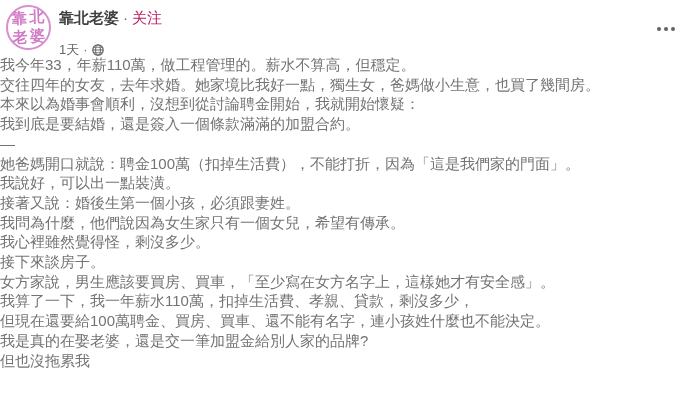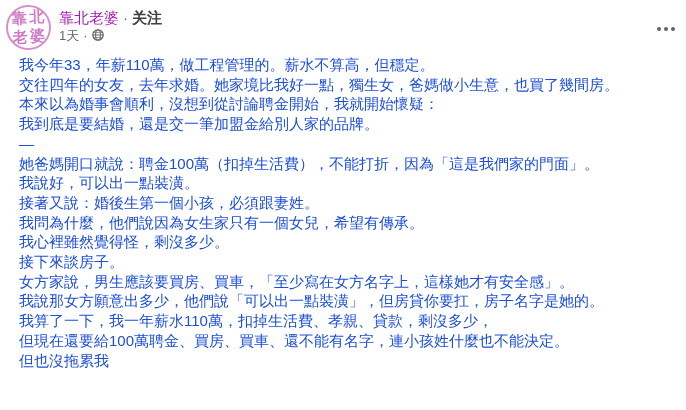--- a/index.html
+++ b/index.html
@@ -51,42 +51,42 @@
   .header-text { padding-top: 4px; }
 
   .name-row {
     font-size: 15px;
     line-height: 17px;
     color: #050505;
     display: flex;
     align-items: center;
   }
   .profile-name {
-    font-weight: 400;
-    color: #a21caf;
+    font-weight: 700;
+    color: #404040;
     cursor: pointer;
   }
   .name-sep {
     color: #65676b;
     font-weight: 400;
     margin: 0 4px;
   }
   .follow-link {
-    color: #404040;
-    font-weight: 700;
+    color: #be185d;
+    font-weight: 400;
     cursor: pointer;
   }
 
   .meta-row {
-    margin-top: 3px;
+    margin-top: 17px;
     font-size: 13px;
     line-height: 14px;
     color: #65676b;
     display: flex;
-    align-items: flex-start;
+    align-items: center;
     gap: 4px;
   }
   .meta-sep { color: #65676b; }
   .globe-icon { display: inline-block; width: 12px; height: 12px; }
 
   
   .more-button {
     position: absolute;
     top: 18px;
     right: 4px;
@@ -103,25 +103,25 @@
     width: 4px;
     height: 4px;
     border-radius: 50%;
     background: #5f6368;
   }
 
   
   .post-body {
     position: absolute;
     top: 55px;
-    left: 19px;
+    left: 0;
     right: 2px;
     font-size: 15px;
     line-height: 19.7px;
-    color: #1d4ed8;
+    color: #737373;
   }
   .post-line { white-space: nowrap; }
 </style>
 </head>
 <body>
 
 <div class="post-card">
 
   <div class="header">
     <div class="avatar">
@@ -155,28 +155,28 @@
   <div class="more-button">
     <i></i>
     <i></i>
     <i></i>
   </div>
 
   <div class="post-body">
     <div class="post-line">我今年33，年薪110萬，做工程管理的。薪水不算高，但穩定。</div>
     <div class="post-line">交往四年的女友，去年求婚。她家境比我好一點，獨生女，爸媽做小生意，也買了幾間房。</div>
     <div class="post-line">本來以為婚事會順利，沒想到從討論聘金開始，我就開始懷疑：</div>
-    <div class="post-line">我到底是要結婚，還是交一筆加盟金給別人家的品牌。</div>
+    <div class="post-line">我到底是要結婚，還是簽入一個條款滿滿的加盟合約。</div>
     <div class="post-line">—</div>
     <div class="post-line">她爸媽開口就說：聘金100萬（扣掉生活費），不能打折，因為「這是我們家的門面」。</div>
     <div class="post-line">我說好，可以出一點裝潢。</div>
     <div class="post-line">接著又說：婚後生第一個小孩，必須跟妻姓。</div>
     <div class="post-line">我問為什麼，他們說因為女生家只有一個女兒，希望有傳承。</div>
     <div class="post-line">我心裡雖然覺得怪，剩沒多少。</div>
     <div class="post-line">接下來談房子。</div>
     <div class="post-line">女方家說，男生應該要買房、買車，「至少寫在女方名字上，這樣她才有安全感」。</div>
-    <div class="post-line">我說那女方願意出多少，他們說「可以出一點裝潢」，但房貸你要扛，房子名字是她的。</div>
     <div class="post-line">我算了一下，我一年薪水110萬，扣掉生活費、孝親、貸款，剩沒多少，</div>
     <div class="post-line">但現在還要給100萬聘金、買房、買車、還不能有名字，連小孩姓什麼也不能決定。</div>
+    <div class="post-line">我是真的在娶老婆，還是交一筆加盟金給別人家的品牌?</div>
     <div class="post-line">但也沒拖累我</div>
   </div>
 
 </div>
 
 </body></html>

